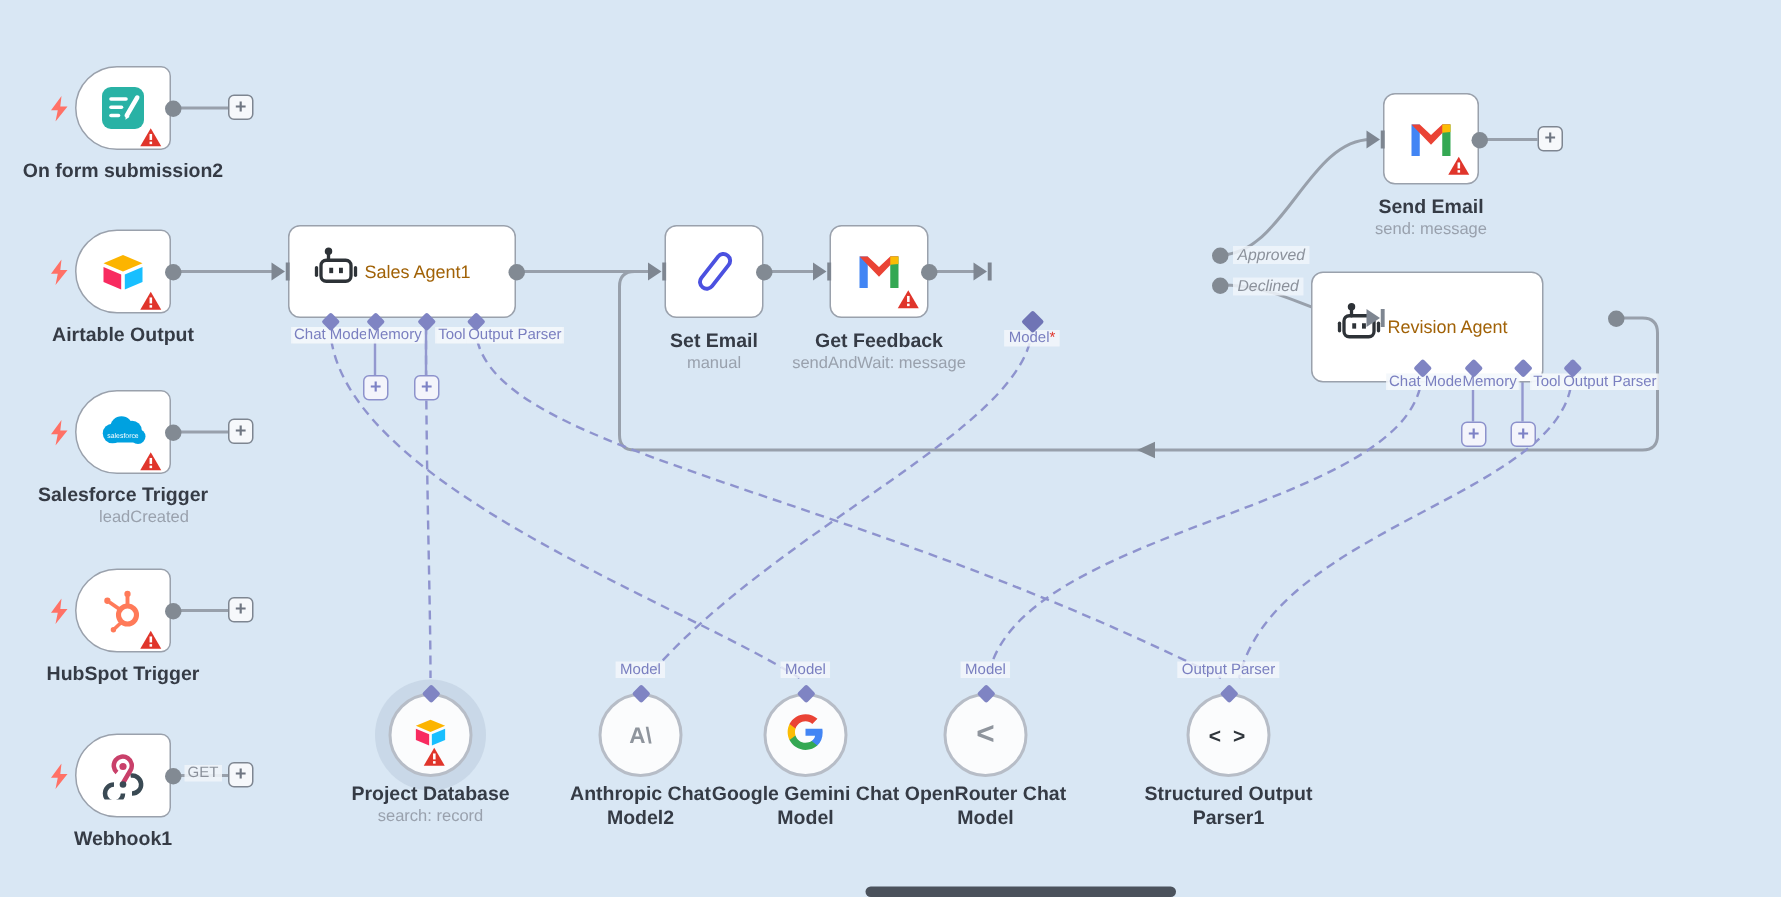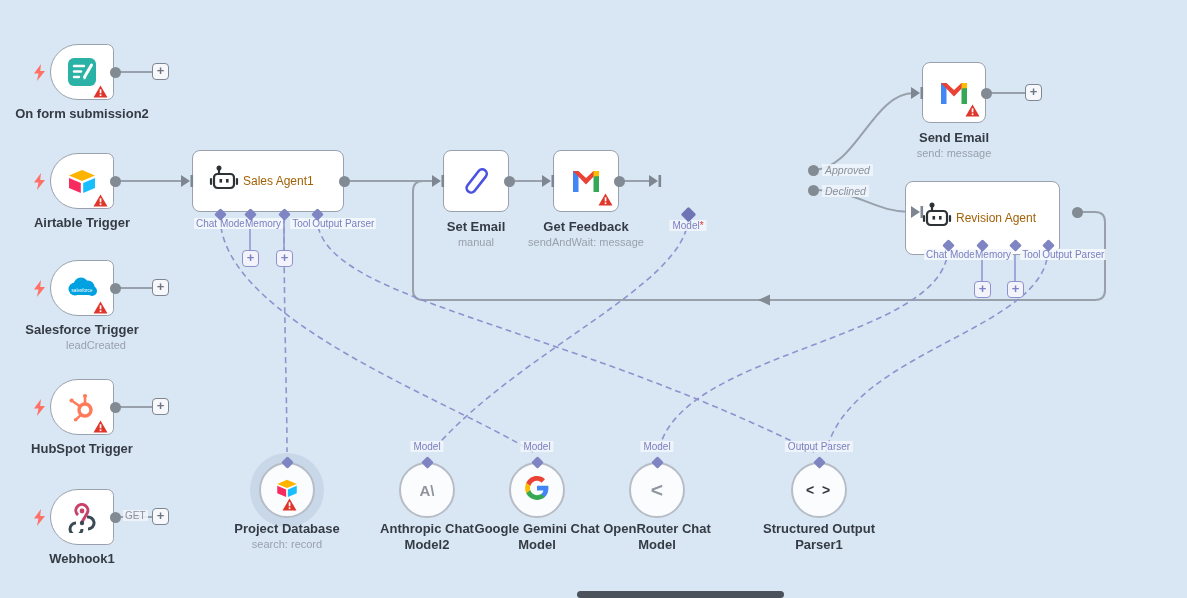--- a/index.html
+++ b/index.html
@@ -101,21 +101,21 @@
           <polygon points="17.2,18 29,13 29,23 17.2,28" fill="#18bfff"></polygon>
           <polygon points="14.8,18 3,13 3,23 14.8,28" fill="#f82b60"></polygon>
         </svg>
     </div>
     <svg class="warn" style="left:42px;top:40px;" width="15" height="13" viewBox="0 0 15 13">
         <polygon points="7.5,0.5 14.5,12.5 0.5,12.5" fill="#e0352b"></polygon>
         <rect x="6.7" y="4.3" width="1.7" height="4" fill="#fff"></rect>
         <rect x="6.7" y="9.4" width="1.7" height="1.7" fill="#fff"></rect>
       </svg>
   </div>
-  <div class="lbl" style="left:82px;top:215px;">Airtable Trigger</div>
+  <div class="lbl" style="left:82px;top:215px;">Airtable Output</div>
 
   <div class="node trigger" style="left:50px;top:260px;width:64px;height:56px;">
     <div class="icon-wrap">
       <svg width="36" height="28" viewBox="0 0 36 28">
           <g fill="#00a1e0">
             <circle cx="11" cy="15" r="6.5"></circle>
             <circle cx="17" cy="11" r="7.5"></circle>
             <circle cx="24" cy="13" r="6.5"></circle>
             <circle cx="28" cy="17" r="5"></circle>
             <rect x="8" y="13" width="22" height="8" rx="4"></rect>
@@ -254,21 +254,21 @@
     </div>
     <svg class="warn" style="left:42px;top:41px;" width="15" height="13" viewBox="0 0 15 13">
         <polygon points="7.5,0.5 14.5,12.5 0.5,12.5" fill="#e0352b"></polygon>
         <rect x="6.7" y="4.3" width="1.7" height="4" fill="#fff"></rect>
         <rect x="6.7" y="9.4" width="1.7" height="1.7" fill="#fff"></rect>
       </svg>
   </div>
   <div class="lbl" style="left:954px;top:130px;">Send Email</div>
   <div class="sub" style="left:954px;top:147px;">send: message</div>
 
-  <div class="node wide" style="left:905px;top:181px;width:155px;height:74px;">
+  <div class="node wide" style="left:874px;top:181px;width:155px;height:74px;">
     <span class="agent-icon">
       <svg width="30" height="28" viewBox="0 0 30 28" fill="none" stroke="#2d3237" stroke-width="2.2" stroke-linecap="round">
           <rect x="5" y="9" width="20" height="14" rx="3.5"></rect>
           <line x1="10" y1="9" x2="10" y2="4"></line>
           <circle cx="10" cy="3" r="1.4" fill="#2d3237"></circle>
           <rect x="10.5" y="14" width="2.6" height="3.6" fill="#2d3237" stroke="none"></rect>
           <rect x="17" y="14" width="2.6" height="3.6" fill="#2d3237" stroke="none"></rect>
           <line x1="2" y1="14" x2="2" y2="19"></line>
           <line x1="28" y1="14" x2="28" y2="19"></line>
         </svg>

